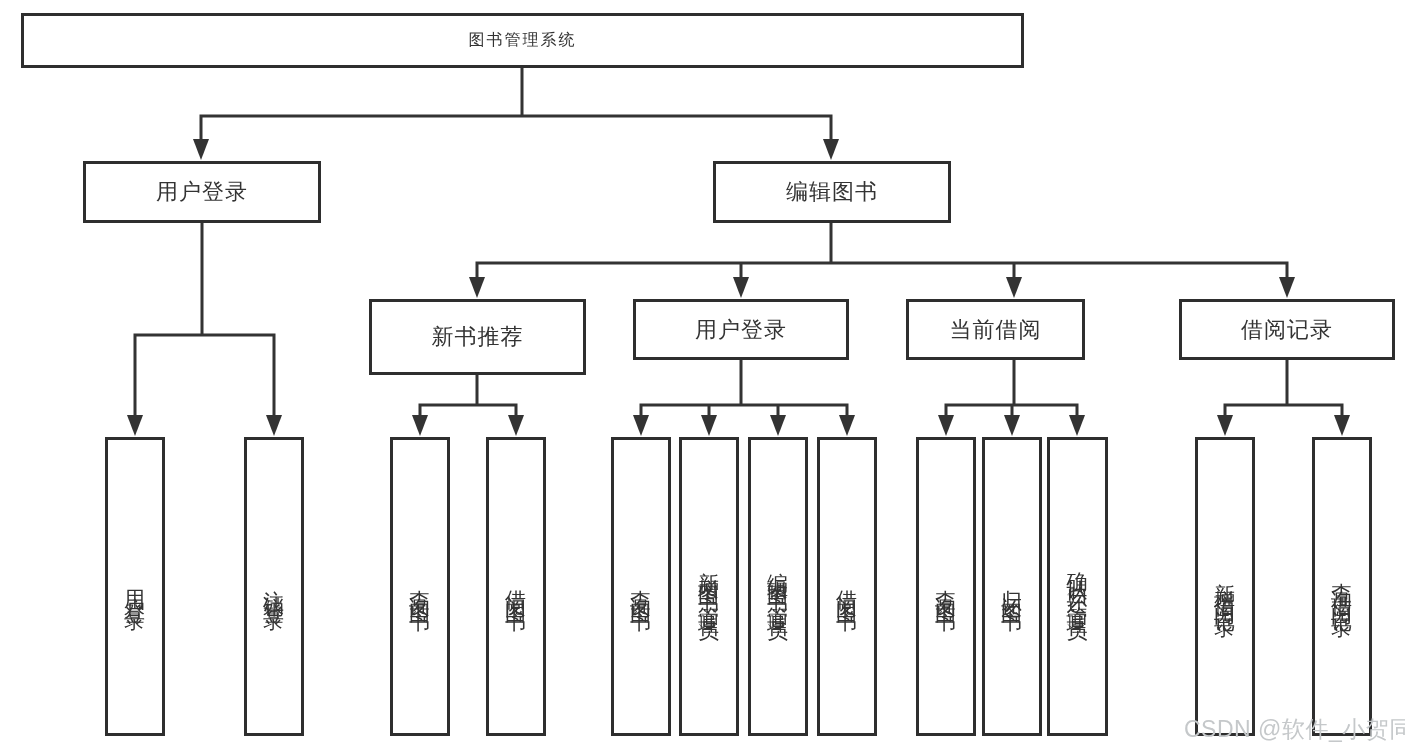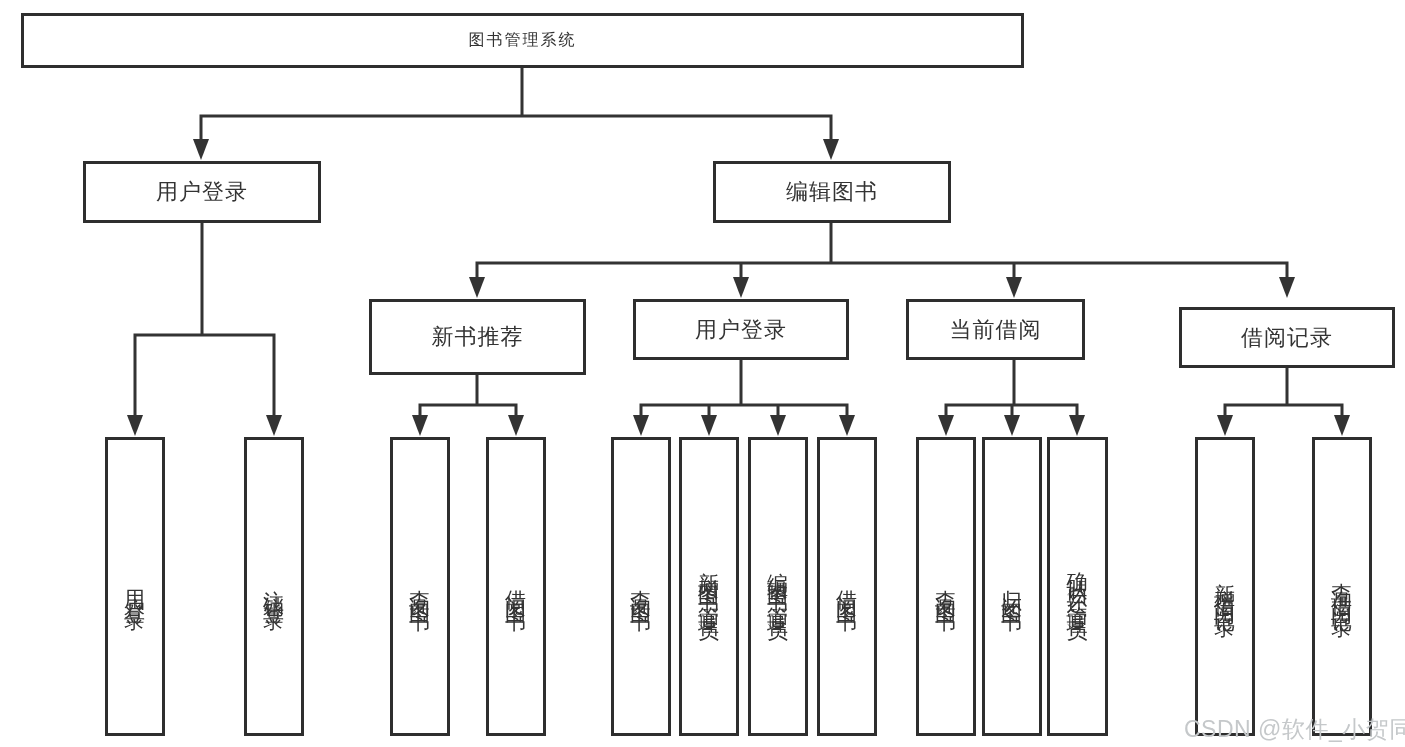--- a/index.html
+++ b/index.html
@@ -118,21 +118,21 @@
 
   <div class="node h" style="left:369px; top:299px; width:217px; height:76px;">
     <span>新书推荐</span>
   </div>
   <div class="node h" style="left:633px; top:299px; width:216px; height:61px;">
     <span>用户登录</span>
   </div>
   <div class="node h" style="left:906px; top:299px; width:179px; height:61px;">
     <span>当前借阅</span>
   </div>
-  <div class="node h" style="left:1179px; top:299px; width:216px; height:61px;margin-top:8px;">
+  <div class="node h" style="left:1179px; top:299px; width:216px; height:61px;">
     <span>借阅记录</span>
   </div>
 
   <div class="node v" style="left:105px; top:437px; width:60px; height:299px;">
     <span class="vt">用户登录</span>
   </div>
   <div class="node v" style="left:244px; top:437px; width:60px; height:299px;">
     <span class="vt">注销登录</span>
   </div>
 

